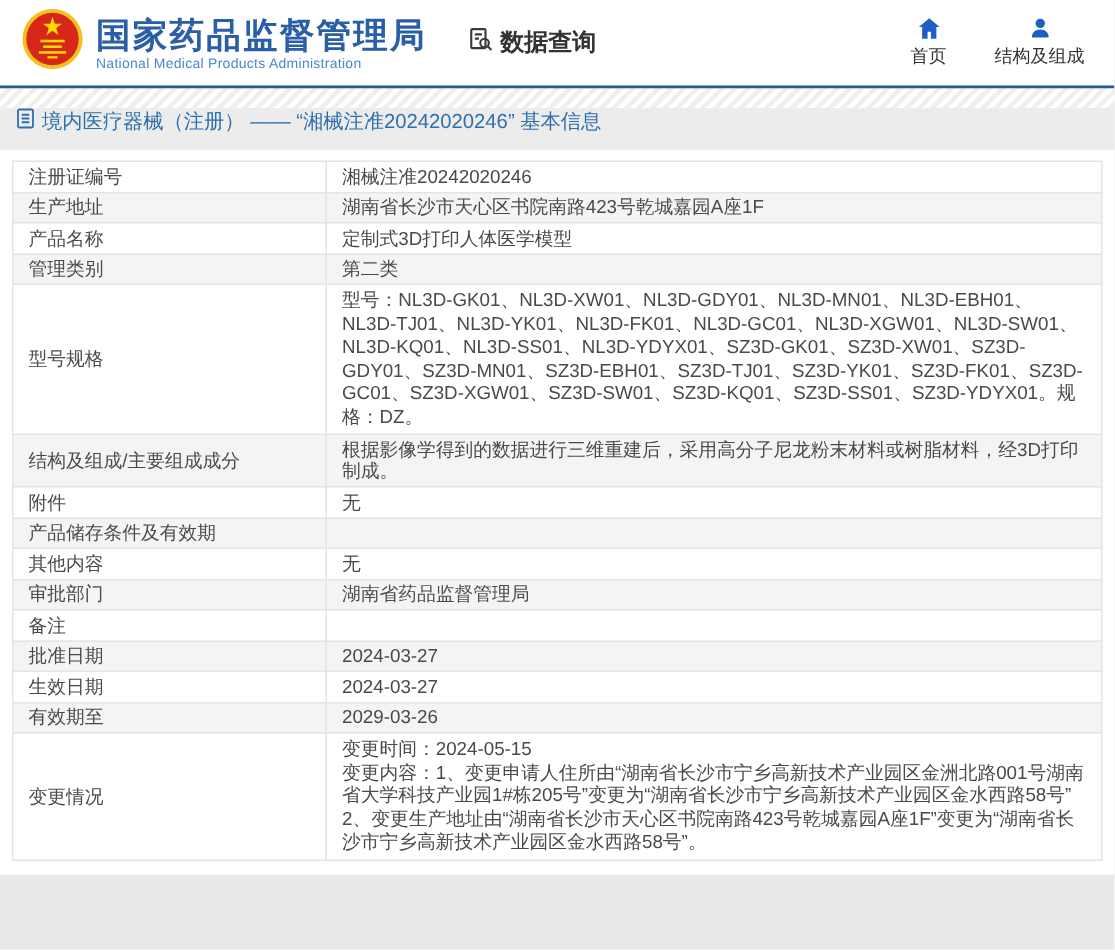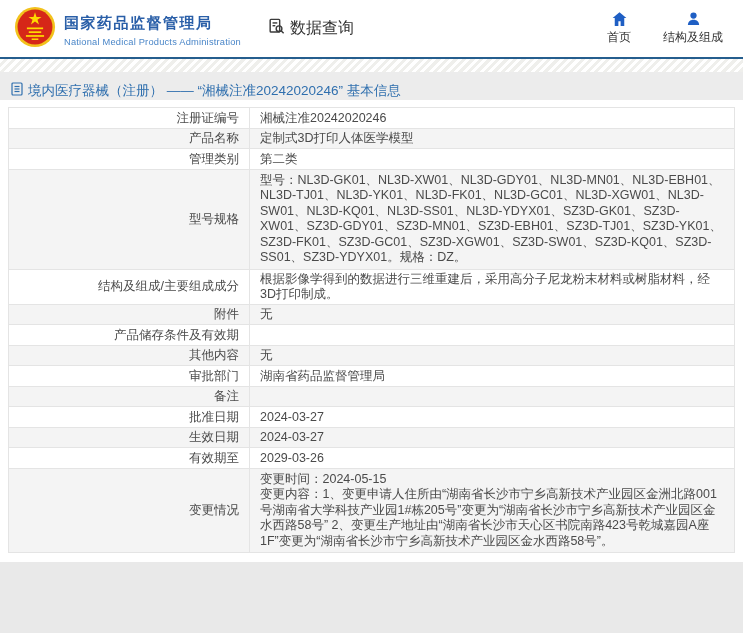--- a/index.html
+++ b/index.html
@@ -3,41 +3,41 @@
 <meta charset="utf-8">
 <style>
   * { margin:0; padding:0; box-sizing:border-box; }
   html,body { width:743px; height:633px; overflow:hidden; }
   body { font-family:"Liberation Sans","DejaVu Sans",sans-serif; background:#e9e9e9; }
 
   
   .header { height:57px; background:#fff; display:flex; align-items:center; padding:0 14px; }
   .brand { display:flex; align-items:center; gap:8px; cursor:pointer; }
   .brand-text { display:flex; flex-direction:column; }
-  .brand-cn { font-size:15px; font-weight:bold; color:#2a5fa8; letter-spacing:1.5px; line-height:24px; }
+  .brand-cn { font-size:23px; font-weight:bold; color:#2a5fa8; letter-spacing:1.5px; line-height:24px; }
   .brand-en { font-size:9.3px; color:#4a86c8; margin-top:2px; letter-spacing:.2px; }
-  .section-tag { display:flex; align-items:center; gap:4px; margin-left:26px; font-size:16px; font-weight:400; color:#333; cursor:pointer; }
+  .section-tag { display:flex; align-items:center; gap:4px; margin-left:26px; font-size:16px; font-weight:700; color:#333; cursor:pointer; }
   .top-nav { margin-left:auto; display:flex; gap:32px; padding-right:6px; }
   .nav-item { display:flex; flex-direction:column; align-items:center; gap:3px; font-size:12px; color:#333; text-decoration:none; cursor:pointer; }
   .nav-item svg { display:block; }
 
   
   .blue-line { height:2px; background:#255e8e; }
   .hatch { height:13px; background:repeating-linear-gradient(135deg,#ffffff 0 3px,#efefec 3px 6px); }
 
   
-  .breadcrumb-bar { height:28px; background:#ececec; display:flex; align-items:flex-end; padding:0 11px; gap:5px; }
+  .breadcrumb-bar { height:28px; background:#ececec; display:flex; align-items:flex-start; padding:0 11px; gap:5px; }
   .bc-text { font-size:13.5px; color:#2f6fae; }
 
   
   .content { background:#fff; padding:7px 8px 9px; }
   table.info { width:100%; border-collapse:collapse; border:1px solid #e2e2e2; }
   table.info tr:nth-child(even) { background:#f4f4f4; }
   table.info td { border:1px solid #e4e4e4; font-size:12.5px; color:#4a4a4a; padding:2.5px 10px; line-height:14.5px; vertical-align:middle; }
-  td.lbl { width:241px; text-align:right; color:#555; white-space:nowrap; }
+  td.lbl { width:209px; color:#555; white-space:nowrap; }
   td.val.pre { white-space:pre-line; line-height:15.5px; padding-top:3px; padding-bottom:3px; }
 </style>
 </head>
 <body>
 
 <header class="header">
   <div class="brand">
     <span>
       <svg width="42" height="42" viewBox="0 0 44 44">
         <circle cx="22" cy="22" r="21" fill="#f2c21c"></circle>
@@ -105,20 +105,24 @@
 </div>
 
 <div class="content">
   <table class="info">
     <tbody>
         <tr>
           <td class="lbl">注册证编号</td>
           <td class="val">湘械注准20242020246</td>
         </tr>
         <tr>
+          <td class="lbl">生产地址</td>
+          <td class="val">湖南省长沙市天心区书院南路423号乾城嘉园A座1F</td>
+        </tr>
+        <tr>
           <td class="lbl">产品名称</td>
           <td class="val">定制式3D打印人体医学模型</td>
         </tr>
         <tr>
           <td class="lbl">管理类别</td>
           <td class="val">第二类</td>
         </tr>
         <tr>
           <td class="lbl">型号规格</td>
           <td class="val pre">型号：NL3D-GK01、NL3D-XW01、NL3D-GDY01、NL3D-MN01、NL3D-EBH01、NL3D-TJ01、NL3D-YK01、NL3D-FK01、NL3D-GC01、NL3D-XGW01、NL3D-SW01、NL3D-KQ01、NL3D-SS01、NL3D-YDYX01、SZ3D-GK01、SZ3D-XW01、SZ3D-GDY01、SZ3D-MN01、SZ3D-EBH01、SZ3D-TJ01、SZ3D-YK01、SZ3D-FK01、SZ3D-GC01、SZ3D-XGW01、SZ3D-SW01、SZ3D-KQ01、SZ3D-SS01、SZ3D-YDYX01。规格：DZ。</td>

